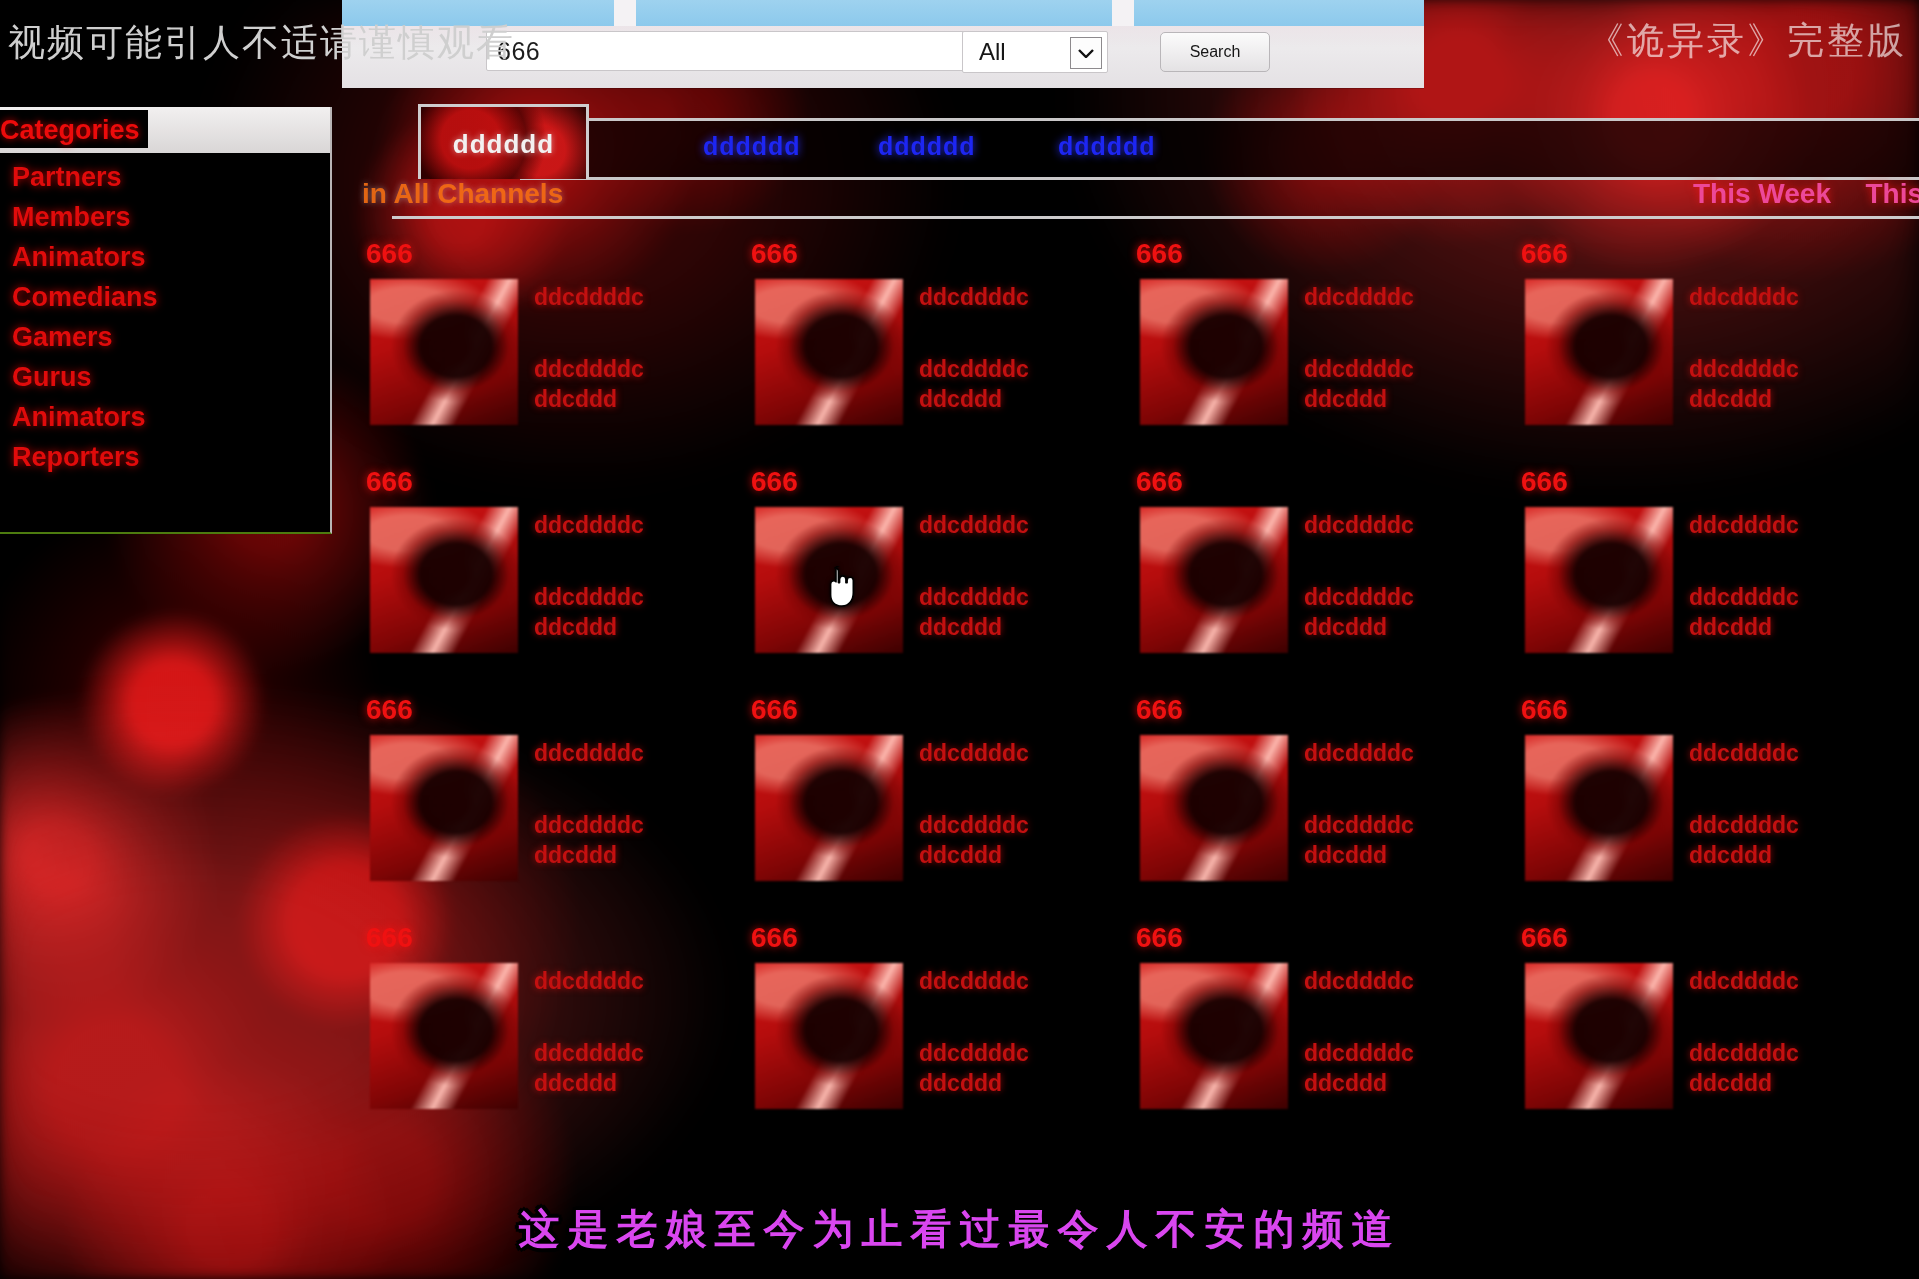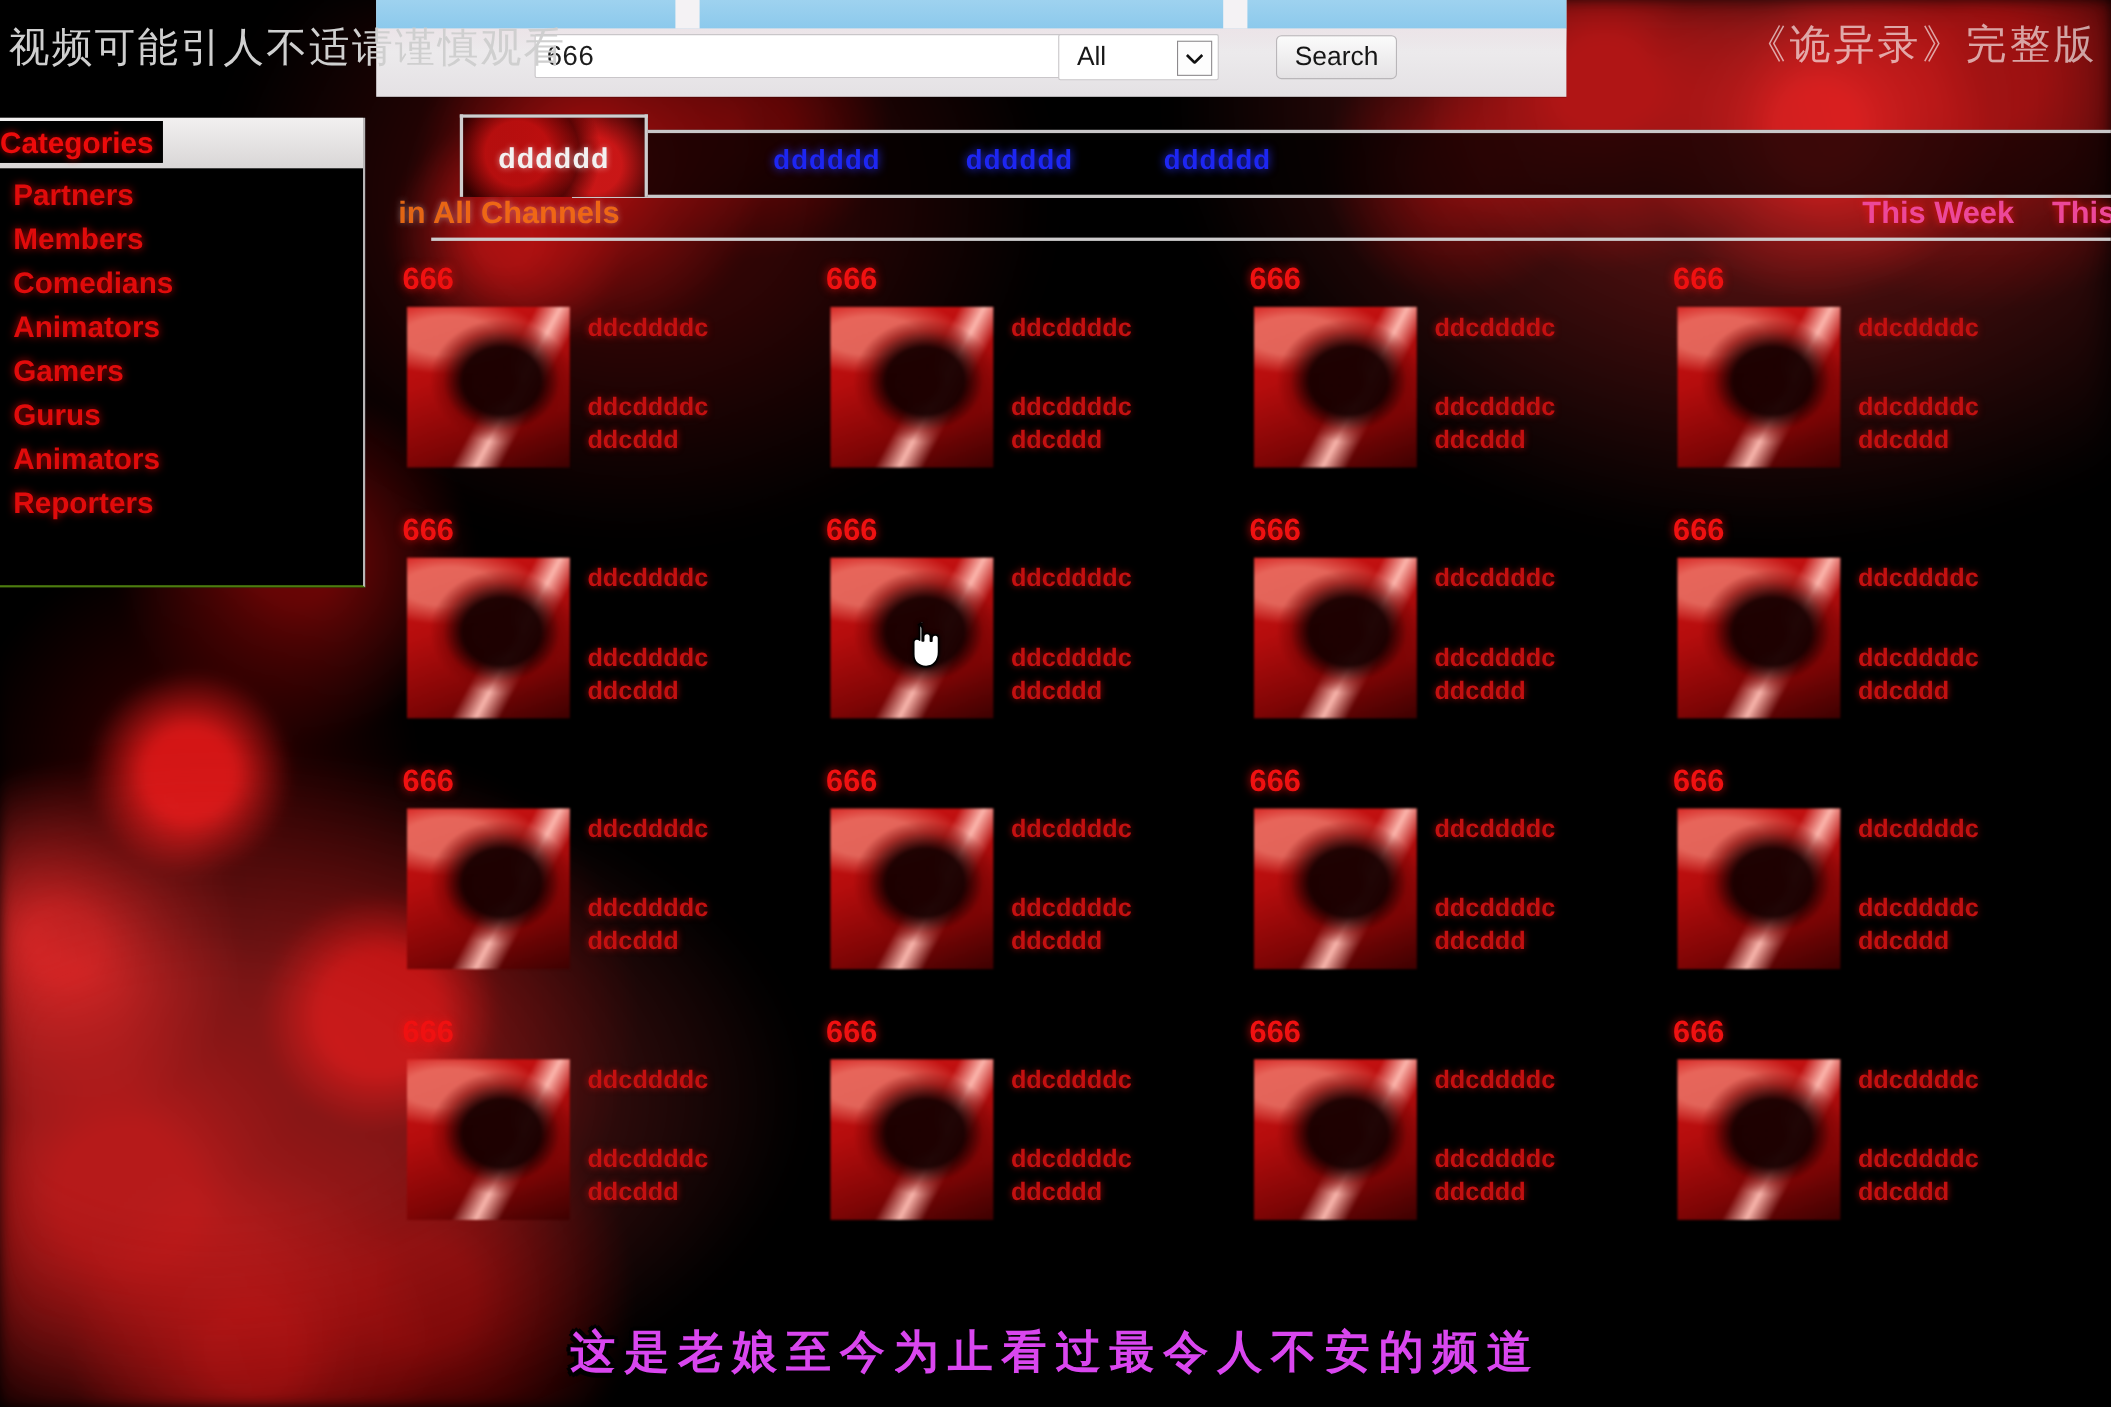--- a/index.html
+++ b/index.html
@@ -72,21 +72,21 @@
   .search-select .sel-btn{
     position:absolute;right:5px;top:5px;width:30px;height:30px;
     border:1px solid #8d8a8d;background:#fdfdfd;
     display:flex;align-items:center;justify-content:center;
   }
   .chev{width:16px;height:9px;}
   .search-btn{
     position:absolute;left:818px;top:32px;width:108px;height:38px;
     background:linear-gradient(#fbfbfb,#e4e2e4);
     border:1px solid #b9b6b9;border-radius:5px;
-    font-size:24px;color:#161616;display:flex;align-items:center;justify-content:center;
+    font-size:16px;color:#161616;display:flex;align-items:center;justify-content:center;
   }
 
   
   .cat-panel{
     position:absolute;left:0;top:107px;width:330px;height:425px;
     background:#000;border-right:2px solid #b9b6b7;border-bottom:2px solid #4d7c0f;
   }
   .cat-head{
     position:absolute;left:0;top:0;width:330px;height:46px;
     background:linear-gradient(#f2f0f0,#d9d6d6);
@@ -412,22 +412,22 @@
       </div>
   </div>
 
   <div class="cat-panel">
     <div class="cat-head">
       <div class="cat-head-title">Categories</div>
     </div>
     <div class="cat-list">
         <div class="cat-item">Partners</div>
         <div class="cat-item">Members</div>
+        <div class="cat-item">Animators</div>
         <div class="cat-item">Comedians</div>
-        <div class="cat-item">Animators</div>
         <div class="cat-item">Gamers</div>
         <div class="cat-item">Gurus</div>
         <div class="cat-item">Animators</div>
         <div class="cat-item">Reporters</div>
       </div>
   </div>
 
   <div class="chrome">
     <div class="chrome-tabstrip">
       <div class="tabgap g1"></div>

